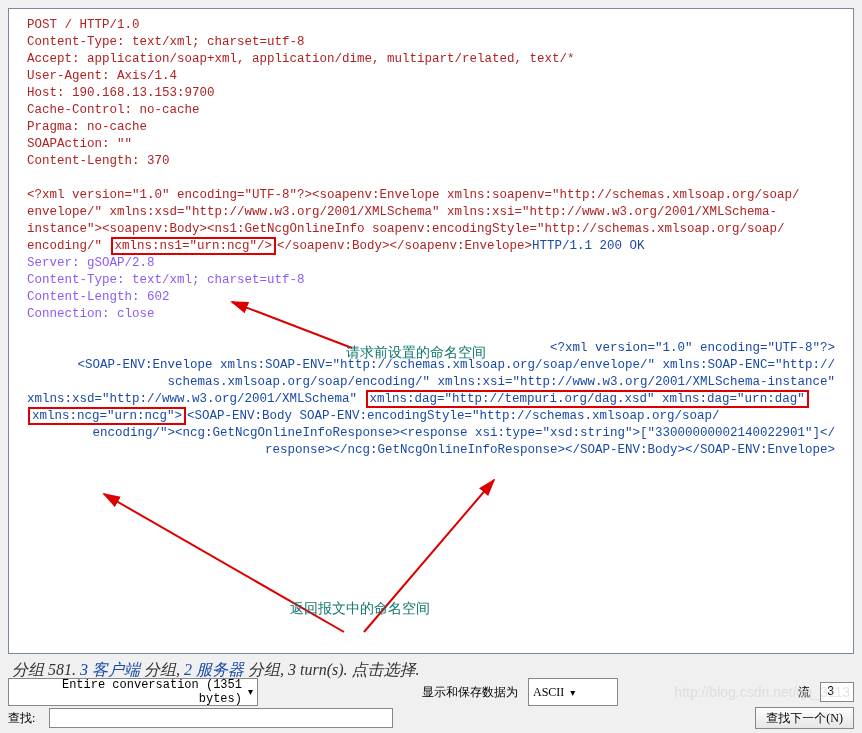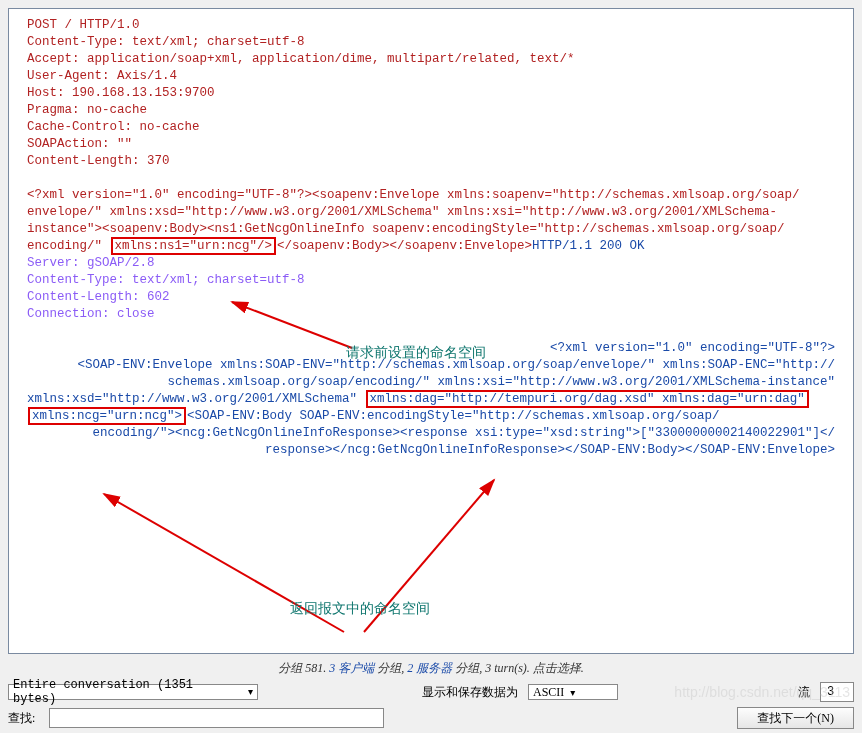--- a/index.html
+++ b/index.html
@@ -51,25 +51,24 @@
     height: 733px;
     pointer-events: none;
   }
   .status-bar {
     position: absolute;
     top: 658px;
     left: 8px;
     right: 8px;
     height: 18px;
     font-family: "SimSun";
-    font-size: 12px;
+    font-size: 16px;
     font-style: italic;
     color: #333;
     padding: 2px 4px;
-    text-align: center;
   }
   .status-bar .hl { color: #1a4aa8; font-style: italic; }
   .ctl-row {
     position: absolute;
     top: 680px;
     left: 8px;
     right: 8px;
     height: 24px;
     display: flex;
     align-items: center;
@@ -81,45 +80,46 @@
     left: 8px;
     right: 8px;
     height: 24px;
     display: flex;
     align-items: center;
     gap: 14px;
   }
   .dropdown {
     background: #fff;
     border: 1px solid #888;
-    height: 16px;
+    height: 28px;
     padding: 1px 4px;
     font-family: "SimSun";
     font-size: 12px;
     display: inline-flex;
     align-items: center;
     position: relative;
+    text-align: right;
   }
   .dropdown::after {
     content: "▾";
     color: #000;
     margin-left: 6px;
     font-size: 10px;
   }
   .label-text { font-family: "SimSun"; font-size: 12px; }
   .small-input {
     background:#fff; border:1px solid #888; height:20px; width:34px;
     display:inline-flex; align-items:center; padding:0 4px; font-size:12px; font-family:"Courier New";
   }
   .small-input input { border:none; outline:none; width:100%; font-size:12px; font-family:"Courier New"; }
   .btn {
     background: linear-gradient(#fdfdfd,#e6e6e6);
     border:1px solid #888;
     height:22px;
-    padding:0 19px;
+    padding:0 10px;
     font-family:"SimSun";
     font-size:12px;
     display:inline-flex;
     align-items:center;
     cursor:pointer;
   }
   .watermark {
     position:absolute;
     right: 12px;
     top: 684px;
@@ -137,22 +137,22 @@
 </style>
 </head>
 <body>
 
 <div class="main-panel">
   <div class="req-line">POST / HTTP/1.0</div>
   <div class="req-line">Content-Type: text/xml; charset=utf-8</div>
   <div class="req-line">Accept: application/soap+xml, application/dime, multipart/related, text/*</div>
   <div class="req-line">User-Agent: Axis/1.4</div>
   <div class="req-line">Host: 190.168.13.153:9700</div>
+  <div class="req-line">Cache-Control: no-cache</div>
   <div class="req-line">Pragma: no-cache</div>
-  <div class="req-line">Cache-Control: no-cache</div>
   <div class="req-line">SOAPAction: ""</div>
   <div class="req-line">Content-Length: 370</div>
   <div style="height:17px"></div>
   <div class="req-wrap">&lt;?xml version="1.0" encoding="UTF-8"?&gt;&lt;soapenv:Envelope xmlns:soapenv="http://schemas.xmlsoap.org/soap/</div>
   <div class="req-wrap">envelope/" xmlns:xsd="http://www.w3.org/2001/XMLSchema" xmlns:xsi="http://www.w3.org/2001/XMLSchema-</div>
   <div class="req-wrap">instance"&gt;&lt;soapenv:Body&gt;&lt;ns1:GetNcgOnlineInfo soapenv:encodingStyle="http://schemas.xmlsoap.org/soap/</div>
   <div>
     <span class="req-wrap">encoding/" </span><span class="boxed req-wrap">xmlns:ns1="urn:ncg"/&gt;</span><span class="req-wrap">&lt;/soapenv:Body&gt;&lt;/soapenv:Envelope&gt;</span><span class="resp-wrap">HTTP/1.1 200 OK</span>
   </div>
   <div class="resp-line">Server: gSOAP/2.8</div>

